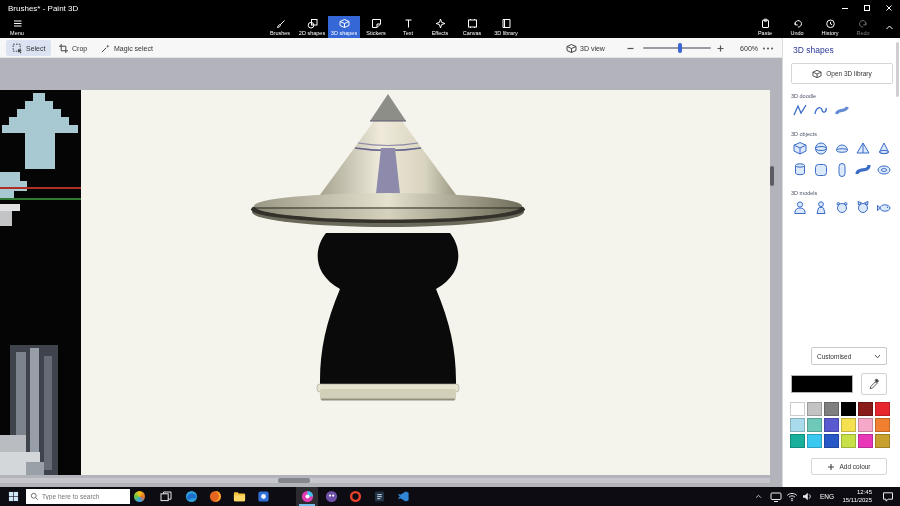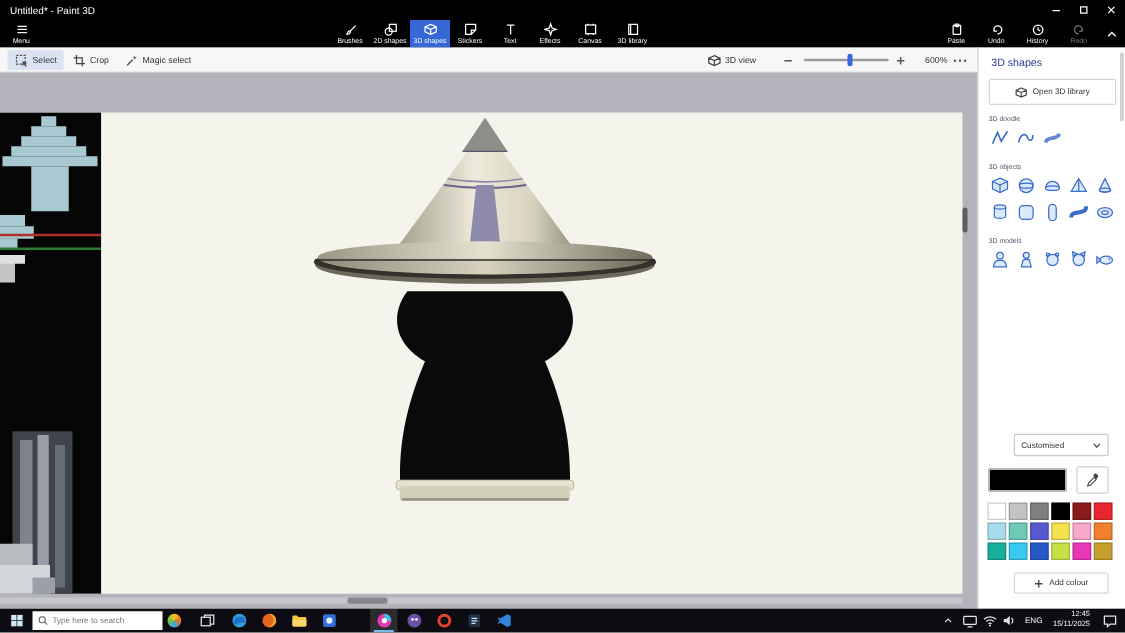--- a/index.html
+++ b/index.html
@@ -62,21 +62,21 @@
 .app.active::after{content:"";position:absolute;left:3px;bottom:0;width:16px;height:2px;background:#76b9ed}
 .clock{position:absolute;left:836px;top:2px;width:36px;text-align:right;color:#fff;font-size:6px;line-height:7.5px;white-space:nowrap}
 .engtxt{color:#fff;font-size:6.5px}
 </style>
 </head>
 <body>
 
 <div class="screen">
 
   <div class="titlebar">
-    <span class="title">Untitled* - Paint 3D</span>
+    <span class="title">Brushes* - Paint 3D</span>
     <div class="winctl">
       <div class="wbtn">
         <svg width="8" height="8" viewBox="0 0 8 8">
             <path d="M1 4.5 H7" stroke="#fff" stroke-width="1"></path>
           </svg>
       </div>
       <div class="wbtn">
         <svg width="8" height="8" viewBox="0 0 8 8">
             <rect x="1.5" y="1.5" width="5" height="5" fill="none" stroke="#fff" stroke-width="1"></rect>
           </svg>

